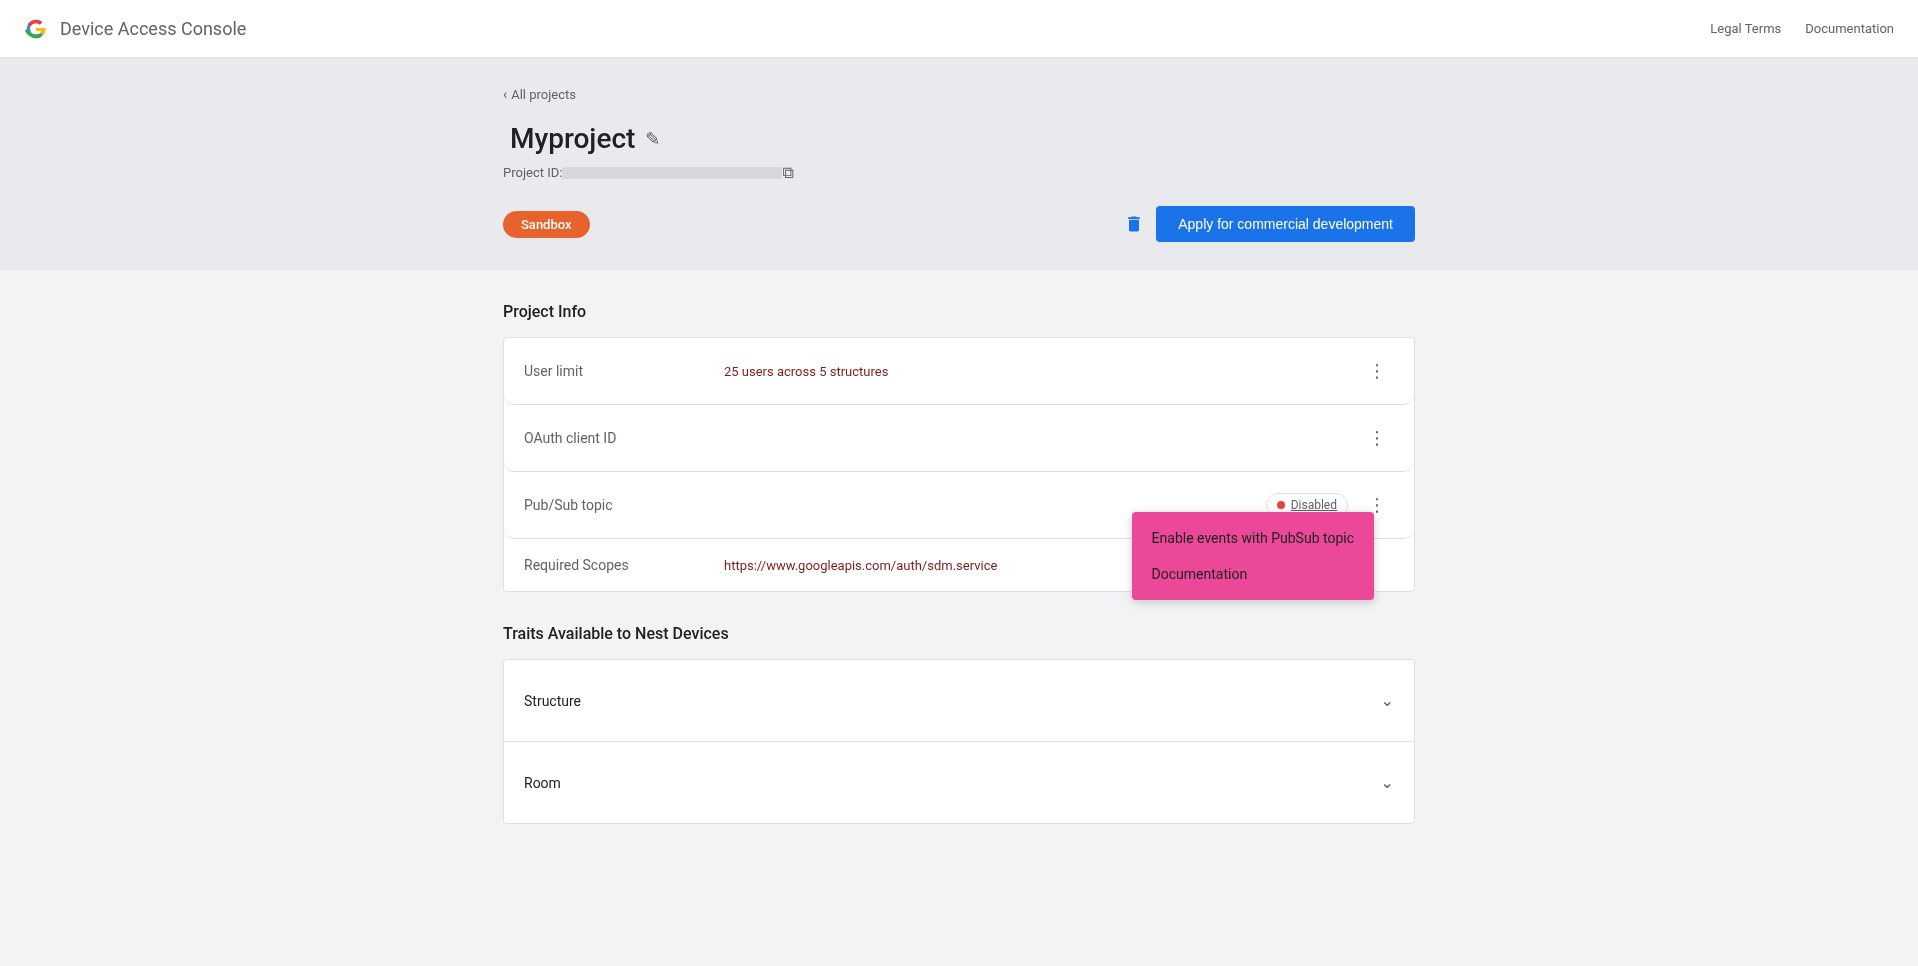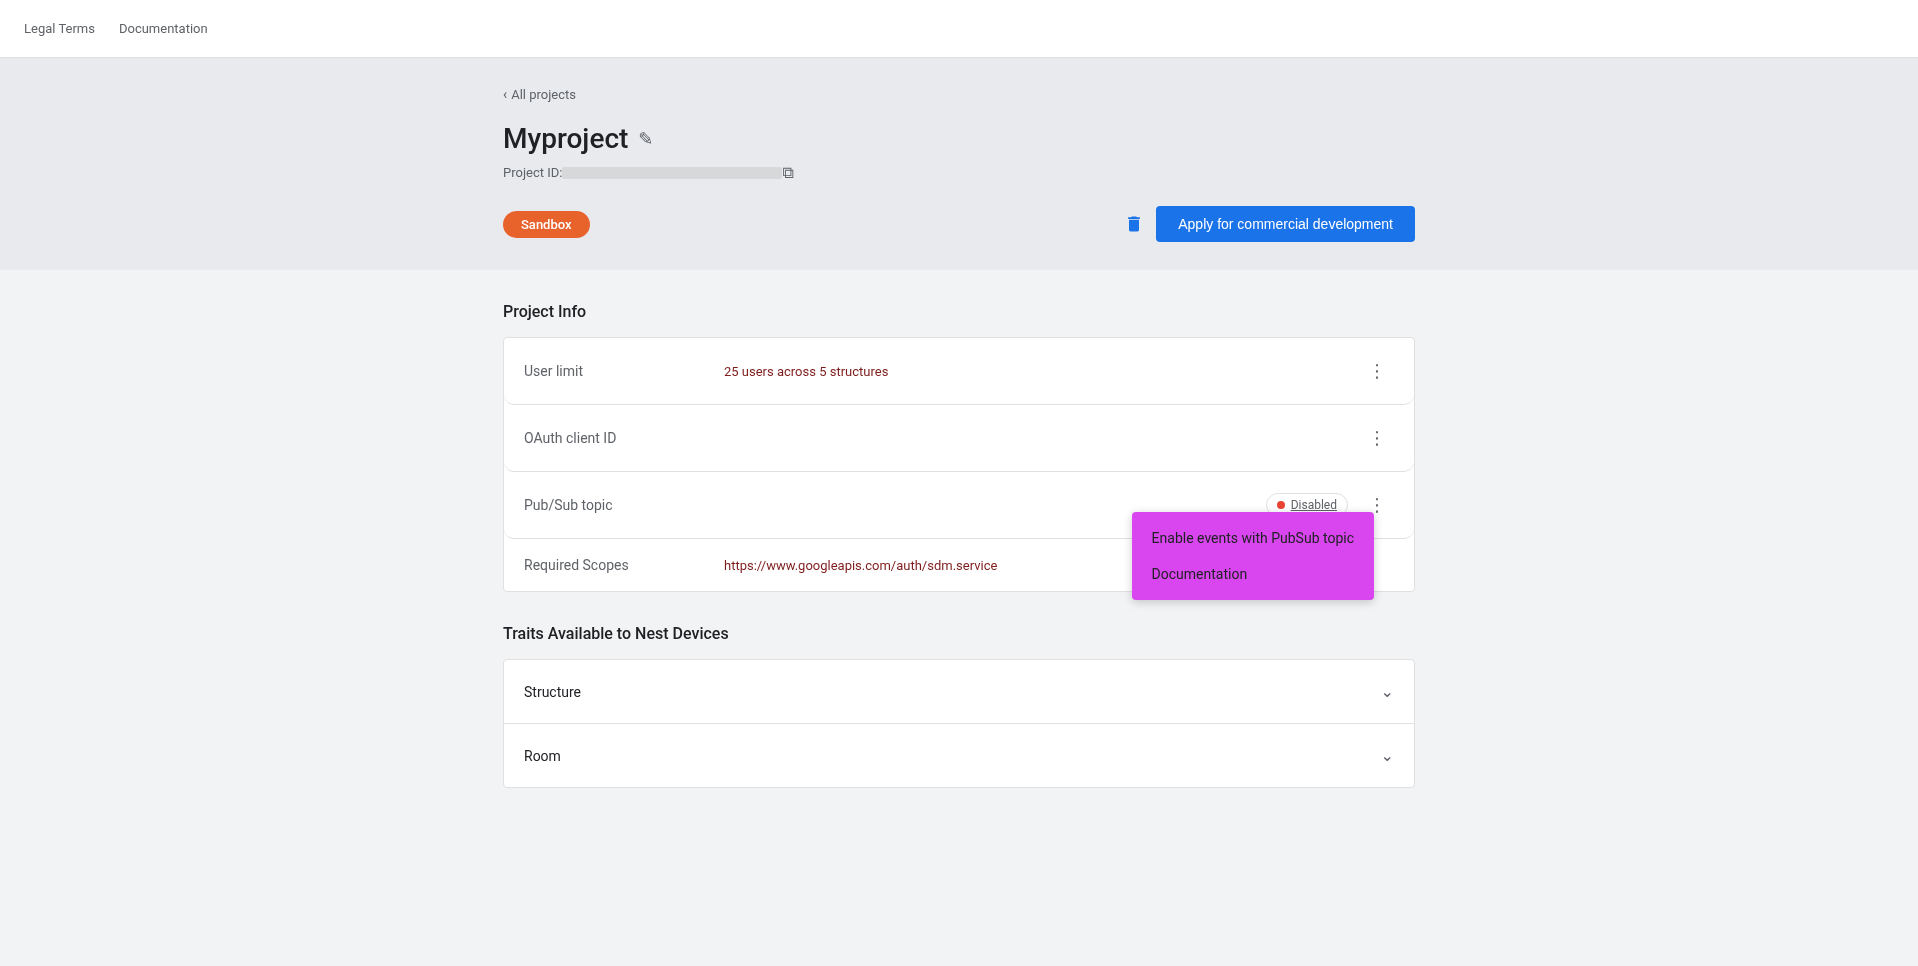--- a/index.html
+++ b/index.html
@@ -72,20 +72,21 @@
     .project-name-row {
       display: flex;
       align-items: center;
       gap: 10px;
       margin-bottom: 8px;
     }
     .project-name {
       font-size: 28px;
       font-weight: 500;
       color: #202124;
+      margin-left: 7px;
     }
     .edit-icon {
       font-size: 18px;
       color: #5f6368;
       cursor: pointer;
     }
 
     .project-id-row {
       display: flex;
       align-items: center;
@@ -223,21 +224,21 @@
       align-items: center;
       padding: 4px 8px;
       border-radius: 50%;
     }
 
     
     .dropdown-menu {
       position: absolute;
       right: 40px;
       top: 40px;
-      background: #d946ef;
+      background: #ec4899;
       border-radius: 4px;
       box-shadow: 0 2px 10px rgba(0,0,0,0.2);
       z-index: 100;
       min-width: 220px;
       padding: 8px 0;
     }
     .dropdown-item {
       padding: 10px 20px;
       font-size: 14px;
       color: #202124;
@@ -247,21 +248,21 @@
     
     .traits-table {
       background: #fff;
       border: 1px solid #e0e0e0;
       border-radius: 4px;
       margin-top: 4px;
     }
     .trait-row {
       display: flex;
       align-items: center;
-      padding: 22px 20px;
+      padding: 31px 20px;
       border-bottom: 1px solid #e0e0e0;
       cursor: pointer;
     }
     .trait-row:last-child { border-bottom: none; }
     .trait-label {
       font-size: 14px;
       color: #202124;
       flex: 1;
     }
     .chevron-icon {
@@ -270,20 +271,30 @@
     }
 
     
     ::-webkit-scrollbar { width: 8px; }
     ::-webkit-scrollbar-thumb { background: #c1c1c1; border-radius: 4px; }
   </style>
 </head>
 <body>
 
 <header class="header">
+  <div class="header-left">
+
+    <svg class="google-logo" viewBox="0 0 24 24" xmlns="http://www.w3.org/2000/svg">
+      <path d="M21.35 11.1H12v2.8h5.35c-.25 1.35-1.6 3.95-5.35 3.95-3.2 0-5.82-2.65-5.82-5.9s2.62-5.9 5.82-5.9c1.83 0 3.05.78 3.75 1.45l2.55-2.47C16.7 3.7 14.55 2.8 12 2.8 6.95 2.8 2.8 6.95 2.8 12S6.95 21.2 12 21.2c5.2 0 8.65-3.65 8.65-8.8 0-.6-.07-1.05-.15-1.3z" fill="#4285F4"></path>
+      <path d="M3.54 7.35l2.9 2.13C7.2 7.63 9.45 6.2 12 6.2c1.83 0 3.05.78 3.75 1.45l2.55-2.47C16.7 3.7 14.55 2.8 12 2.8c-3.6 0-6.7 2.05-8.46 5.05l-.0 -.5z" fill="#EA4335"></path>
+      <path d="M12 21.2c2.5 0 4.6-.83 6.13-2.26l-2.83-2.33c-.78.53-1.8.85-3.3.85-3.73 0-6.88-2.52-7.98-5.93L.88 13.6C2.64 17.87 7.0 21.2 12 21.2z" fill="#34A853"></path>
+      <path d="M21.35 11.1H12v2.8h5.35c-.12.63-.42 1.38-.9 1.95l2.83 2.33C20.9 16.65 21.65 14.1 21.65 12c0-.6-.07-1.05-.15-1.3l-.15-.6z" fill="#FBBC04"></path>
+    </svg>
+    <span class="header-title">Device Access Console</span>
+  </div>
   <div class="header-right">
     <a class="header-link">Legal Terms</a>
     <a class="header-link">Documentation</a>
   </div>
 </header>
 
 <div class="project-banner">
   <div class="project-banner-inner">
     <div class="back-link">
       <span class="back-arrow">‹</span>

